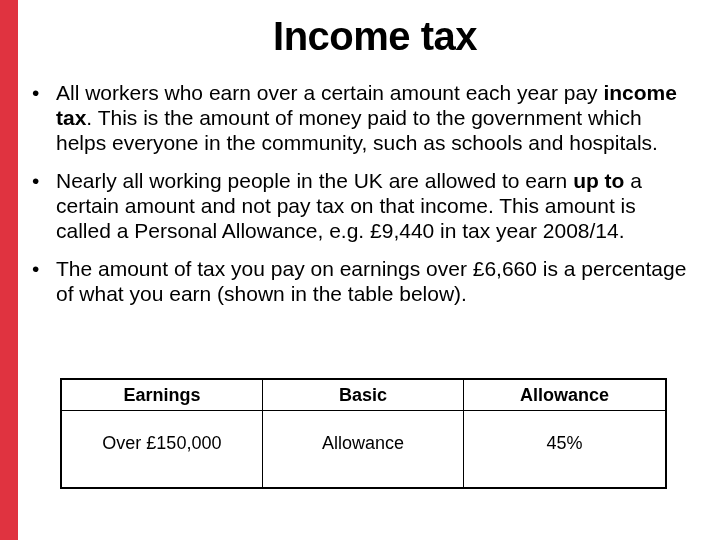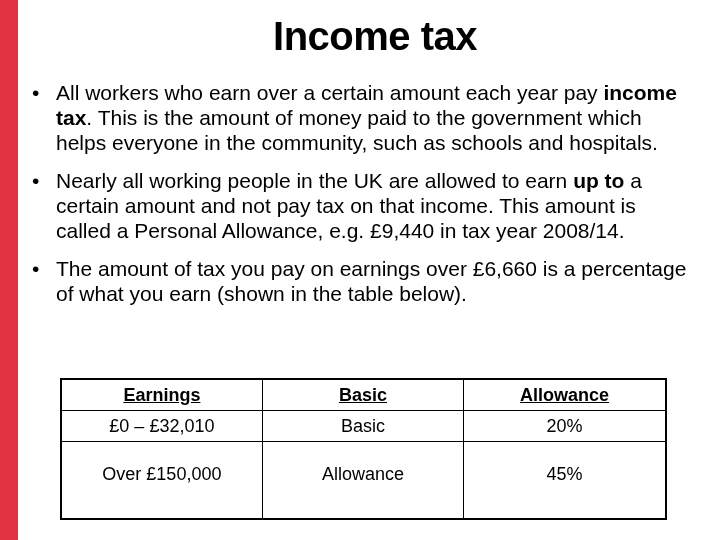--- a/index.html
+++ b/index.html
@@ -30,21 +30,21 @@
   .bullet b { font-weight: bold; }
   table.tax {
     position: absolute; left: 60px; top: 378px;
     width: 607px; border-collapse: collapse;
     border: 2px solid #000; font-size: 18px;
   }
   table.tax th, table.tax td {
     border: 1px solid #000; text-align: center; padding: 0;
     height: 30px; vertical-align: middle;
   }
-  table.tax th { font-weight: bold; text-decoration: underline; }
+  table.tax th { font-weight: bold; }
   table.tax td.last { height: 54px; vertical-align: top; padding-top: 22px; }
   col.c1 { width: 202px; } col.c2 { width: 202px; } col.c3 { width: 203px; }
 </style>
 </head>
 <body>
 
 <div class="accent-bar"></div>
 
 <div class="title">Income tax</div>
 
@@ -71,23 +71,18 @@
     </colgroup>
   <thead>
     <tr>
       <th>Earnings</th>
       <th>Basic</th>
       <th>Allowance</th>
     </tr>
   </thead>
   <tbody>
     <tr>
-      <td>£0 – £32,010</td>
-      <td>Basic</td>
-      <td>20%</td>
-    </tr>
-    <tr>
       <td class="last">Over £150,000</td>
       <td class="last">Allowance</td>
       <td class="last">45%</td>
     </tr>
   </tbody>
 </table>
 
 </body></html>

